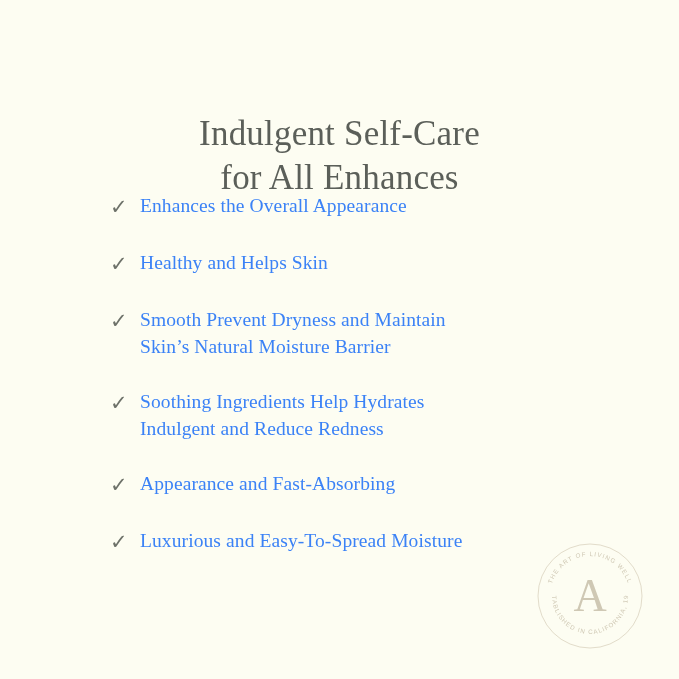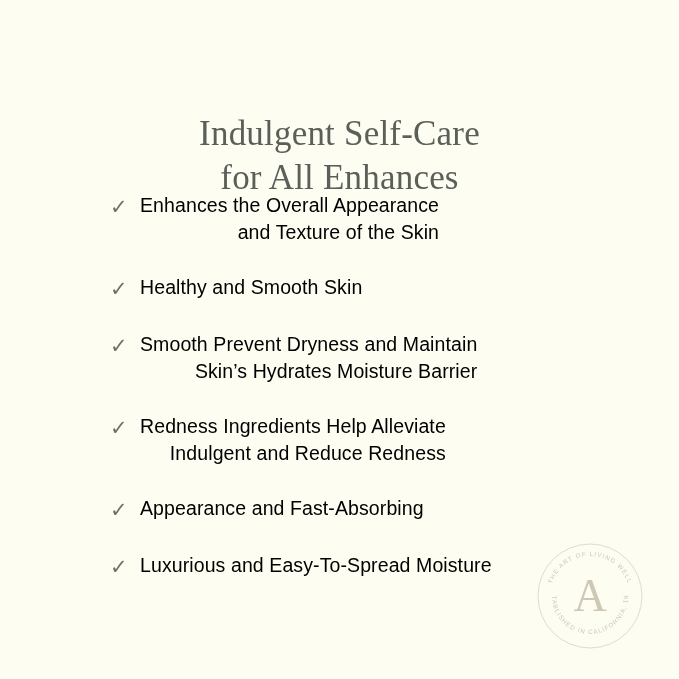--- a/index.html
+++ b/index.html
@@ -51,27 +51,26 @@
     flex: 0 0 auto;
     width: 30px;
     font-family: "DejaVu Sans", sans-serif;
     font-size: 21px;
     line-height: 28px;
     color: #6d7169;
     text-align: left;
     padding-top: 1px;
   }
   .benefit-text {
-    font-family: Liberation Sans, sans-serif;
+    font-family: Liberation Serif, serif;
     font-size: 19.5px;
     line-height: 27px;
-    color: #000000;
+    color: #3b82f6;
     letter-spacing: 0.1px;
     max-width: 420px;
-    text-align: right;
   }
   .benefit-text .t-line {
     display: block;
   }
   
   .seal {
     position: absolute;
     right: 34px;
     bottom: 28px;
     width: 110px;
@@ -104,43 +103,42 @@
     <span class="line">Indulgent Self-Care</span>
     <span class="line">for All Enhances</span>
   </div>
 
   <div class="benefits">
 
     <div class="benefit">
       <span class="check">✓</span>
       <span class="benefit-text">
         <span class="t-line">Enhances the Overall Appearance</span>
-        <span class="t-line">and Texture of the Skin</span>
       </span>
     </div>
 
     <div class="benefit">
       <span class="check">✓</span>
       <span class="benefit-text">
-        <span class="t-line">Healthy and Smooth Skin</span>
+        <span class="t-line">Healthy and Helps Skin</span>
       </span>
     </div>
 
     <div class="benefit">
       <span class="check">✓</span>
       <span class="benefit-text">
         <span class="t-line">Smooth Prevent Dryness and Maintain</span>
-        <span class="t-line">Skin’s Hydrates Moisture Barrier</span>
+        <span class="t-line">Skin’s Natural Moisture Barrier</span>
       </span>
     </div>
 
     <div class="benefit">
       <span class="check">✓</span>
       <span class="benefit-text">
-        <span class="t-line">Redness Ingredients Help Alleviate</span>
+        <span class="t-line">Soothing Ingredients Help Hydrates</span>
         <span class="t-line">Indulgent and Reduce Redness</span>
       </span>
     </div>
 
     <div class="benefit">
       <span class="check">✓</span>
       <span class="benefit-text">
         <span class="t-line">Appearance and Fast-Absorbing</span>
       </span>
     </div>

